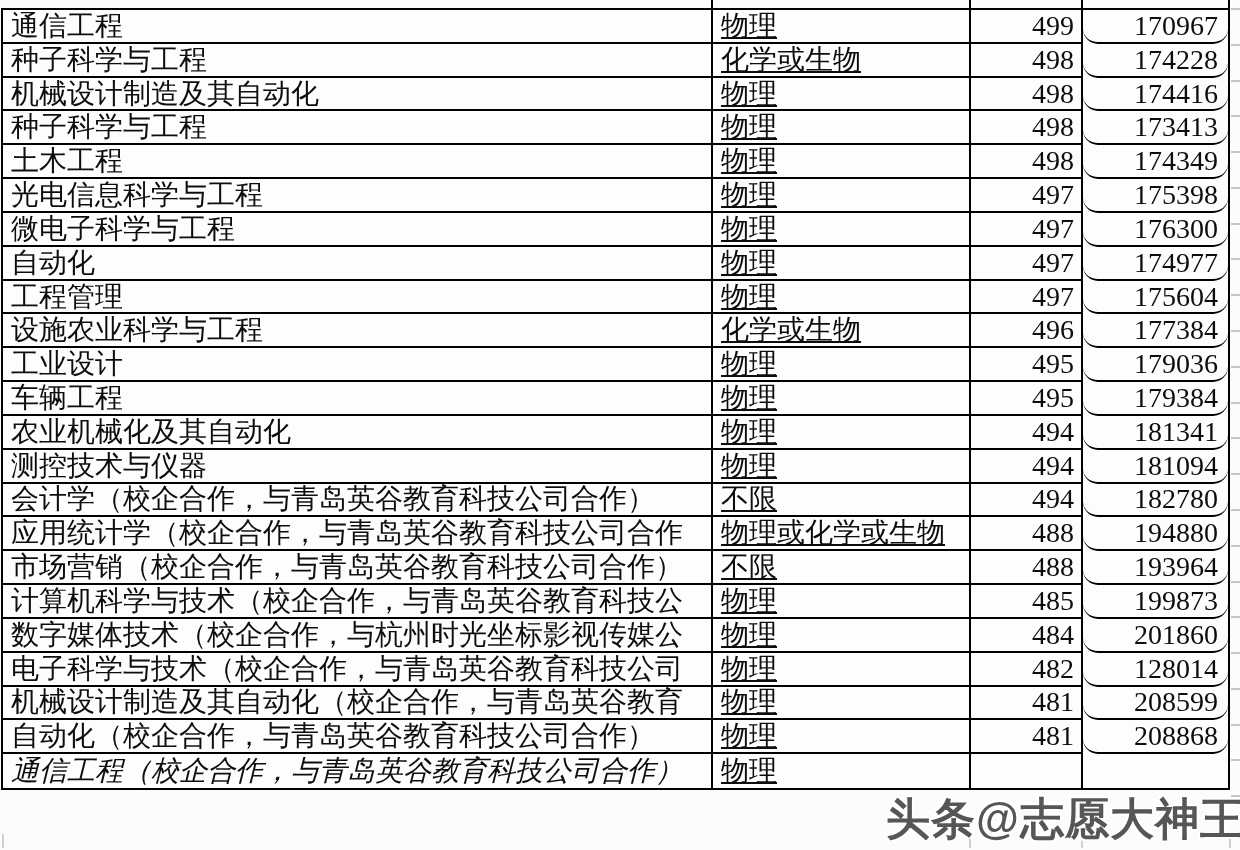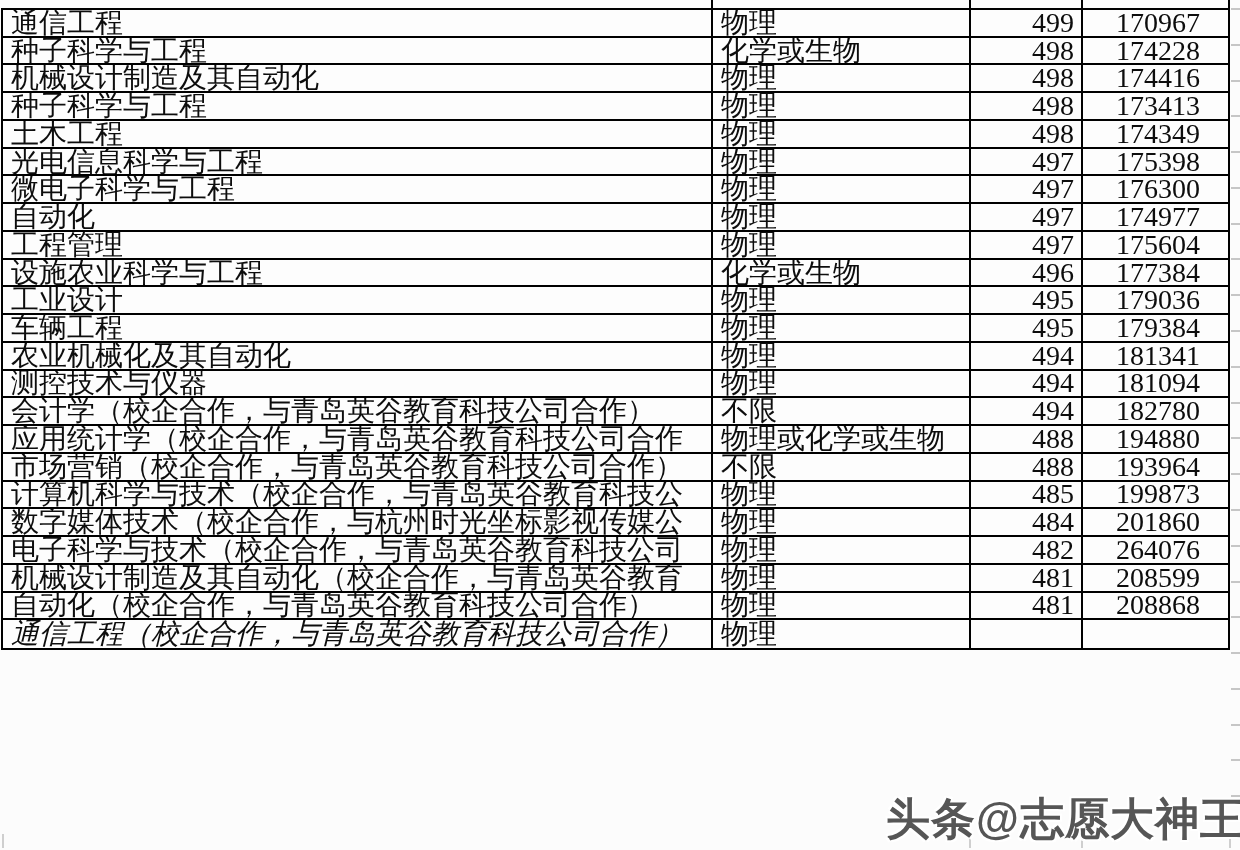--- a/index.html
+++ b/index.html
@@ -10,44 +10,44 @@
     font-family: "Liberation Serif", "DejaVu Serif", serif;
   }
   #stage {
     position: relative;
     width: 1240px; height: 850px;
   }
   
   #grid {
     position: absolute;
     left: 1px; top: 8px;
-    width: 1229px; height: 642px;
+    width: 1229px; height: 782px;
     box-sizing: border-box;
     border: 2px solid #000;
     display: grid;
     grid-template-columns: 710px 258px 112px 145px;
     grid-auto-rows: 1fr;
     background: #fdfdfd;
   }
   .cell {
     box-sizing: border-box;
     border-right: 2px solid #000;
     border-bottom: 2px solid #000;
     font-size: 28px;
     color: #0d0d0d;
     display: flex;
     align-items: center;
     white-space: nowrap;
     overflow: hidden;
     line-height: 1;
   }
   .cell.col-major   { padding-left: 8px; }
-  .cell.col-subject { padding-left: 8px; }
+  .cell.col-subject { padding-left: 8px; text-decoration: underline; }
   .cell.col-score   { justify-content: flex-end; padding-right: 7px; }
-  .cell.col-rank    { justify-content: flex-end; padding-right: 28px; border-right: none; }
+  .cell.col-rank    { justify-content: flex-end; padding-right: 10px; border-right: none; border-radius: 15px; }
   
   .top-stub {
     position: absolute; top: 0; width: 2px; height: 8px; background: #000;
   }
   
   #right-stubs {
     position: absolute;
     left: 1231px; top: 8px;
     width: 9px; height: 825px;
     background: repeating-linear-gradient(
@@ -185,21 +185,21 @@
   <div class="cell col-rank">199873</div>
 
   <div class="cell col-major">数字媒体技术（校企合作，与杭州时光坐标影视传媒公</div>
   <div class="cell col-subject">物理</div>
   <div class="cell col-score">484</div>
   <div class="cell col-rank">201860</div>
 
   <div class="cell col-major">电子科学与技术（校企合作，与青岛英谷教育科技公司</div>
   <div class="cell col-subject">物理</div>
   <div class="cell col-score">482</div>
-  <div class="cell col-rank">264076</div>
+  <div class="cell col-rank">128014</div>
 
   <div class="cell col-major">机械设计制造及其自动化（校企合作，与青岛英谷教育</div>
   <div class="cell col-subject">物理</div>
   <div class="cell col-score">481</div>
   <div class="cell col-rank">208599</div>
 
   <div class="cell col-major">自动化（校企合作，与青岛英谷教育科技公司合作）</div>
   <div class="cell col-subject">物理</div>
   <div class="cell col-score">481</div>
   <div class="cell col-rank">208868</div>

